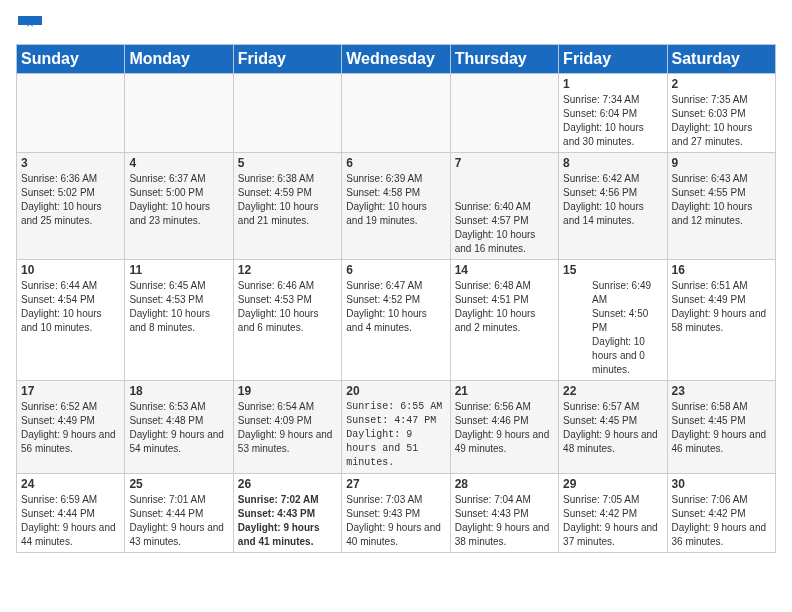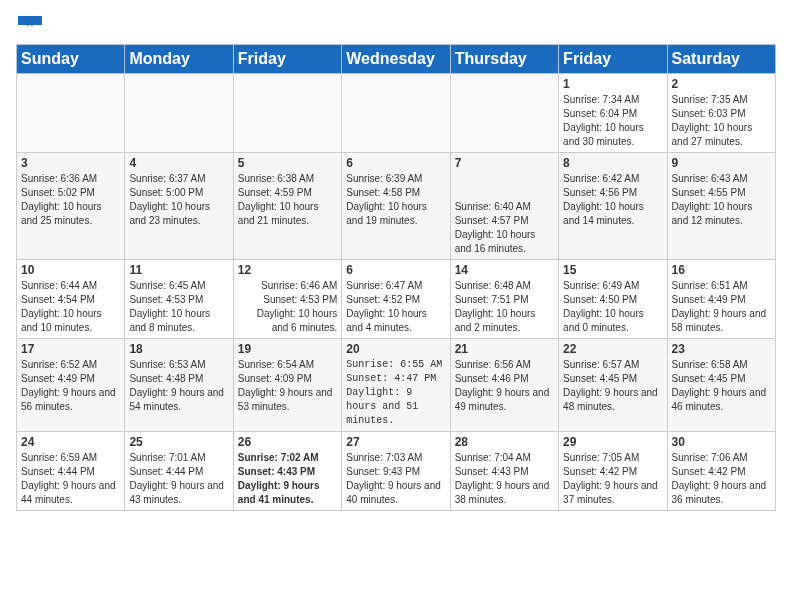--- a/index.html
+++ b/index.html
@@ -201,39 +201,39 @@
 Daylight: 10 hours and 10 minutes.</div>
         </td>
         <td>
           <span class="day-num">11</span>
           <div class="day-info" style="white-space: pre-line;">Sunrise: 6:45 AM
 Sunset: 4:53 PM
 Daylight: 10 hours and 8 minutes.</div>
         </td>
         <td>
           <span class="day-num">12</span>
-          <div class="day-info" style="white-space: pre-line; text-align: right;">Sunrise: 6:46 AM
+          <div class="day-info" style="white-space: pre-line;">Sunrise: 6:46 AM
 Sunset: 4:53 PM
 Daylight: 10 hours and 6 minutes.</div>
         </td>
         <td>
           <span class="day-num">6</span>
           <div class="day-info" style="white-space: pre-line;">Sunrise: 6:47 AM
 Sunset: 4:52 PM
 Daylight: 10 hours and 4 minutes.</div>
         </td>
         <td>
           <span class="day-num">14</span>
           <div class="day-info" style="white-space: pre-line;">Sunrise: 6:48 AM
-Sunset: 7:51 PM
+Sunset: 4:51 PM
 Daylight: 10 hours and 2 minutes.</div>
         </td>
         <td>
           <span class="day-num">15</span>
-          <div class="day-info" style="white-space: pre-line;">Sunrise: 6:49 AM
+          <div class="day-info" style="white-space: pre-line; margin-left: 29px;">Sunrise: 6:49 AM
 Sunset: 4:50 PM
 Daylight: 10 hours and 0 minutes.</div>
         </td>
         <td>
           <span class="day-num">16</span>
           <div class="day-info" style="white-space: pre-line;">Sunrise: 6:51 AM
 Sunset: 4:49 PM
 Daylight: 9 hours and 58 minutes.</div>
         </td>
       </tr>

